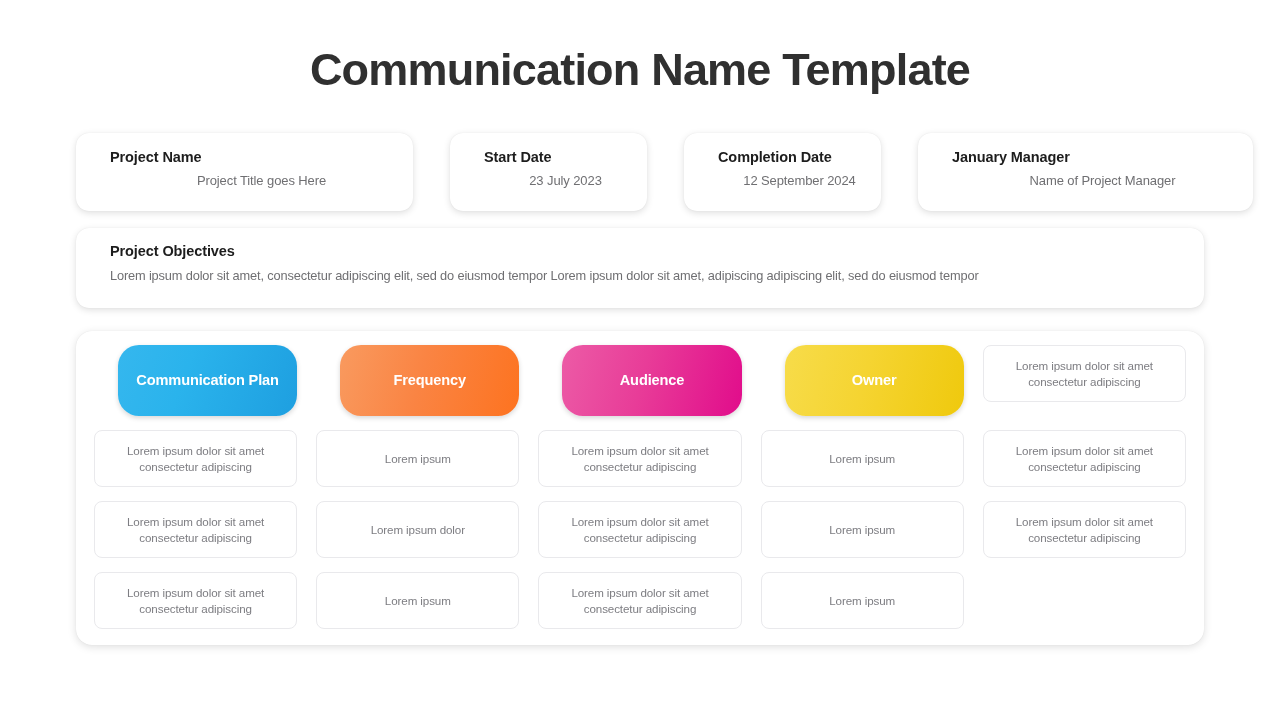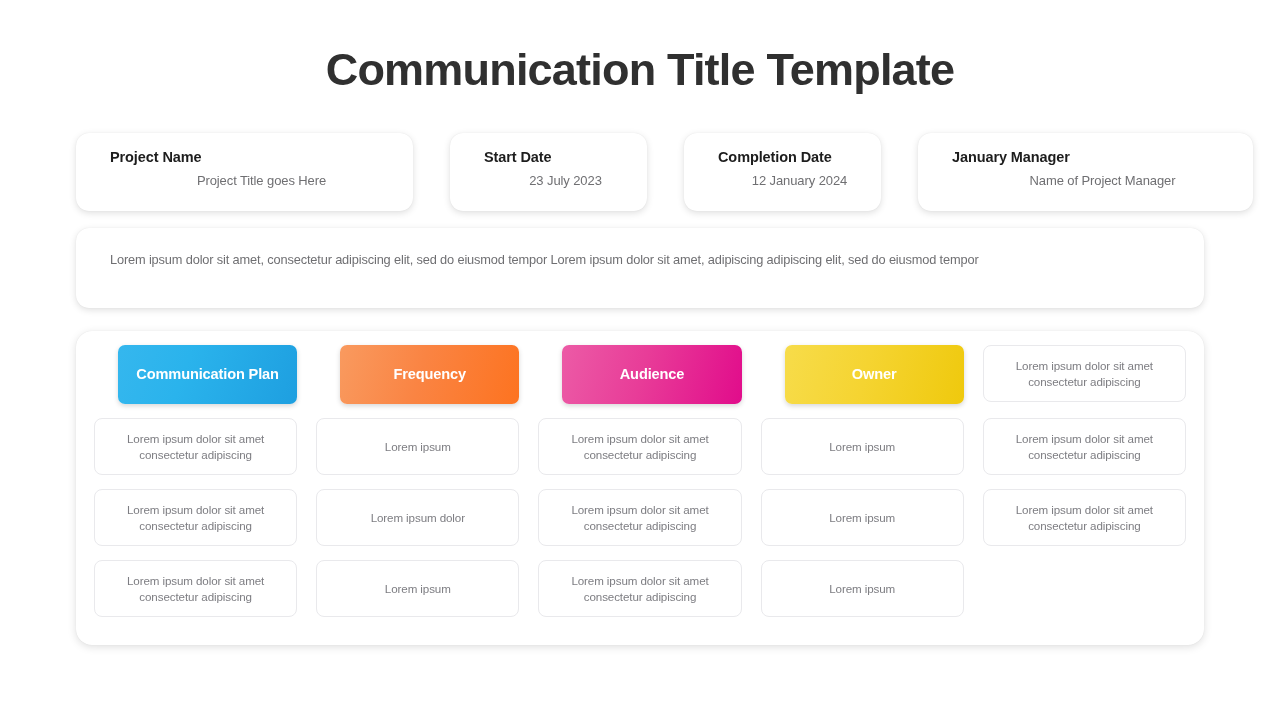--- a/index.html
+++ b/index.html
@@ -122,22 +122,22 @@
 
   .table-grid {
     display: grid;
     grid-template-columns: repeat(5, 1fr);
     column-gap: 19px;
     row-gap: 14px;
   }
 
   
   .col-header {
-    height: 59px;
-    border-radius: 7px;
+    height: 71px;
+    border-radius: 21px;
     display: flex;
     align-items: center;
     justify-content: center;
     text-align: center;
     color: #ffffff;
     font-size: 14.6px;
     font-weight: bold;
     line-height: 1.3;
     letter-spacing: -0.15px;
     box-shadow: 0 2px 5px rgba(0,0,0,0.16);
@@ -165,47 +165,48 @@
     line-height: 1.38;
     letter-spacing: -0.1px;
     padding: 4px 12px;
   }
 </style>
 </head>
 <body>
 
 <div class="slide">
 
-  <div class="page-title">Communication Title Template</div>
+  <div class="page-title">Communication Name Template</div>
 
   <div class="info-row">
 
     <div class="info-card w-project-name">
       <div class="info-label">Project Name</div>
       <div class="info-value">Project Title goes Here</div>
     </div>
 
     <div class="info-card w-start-date">
       <div class="info-label">Start Date</div>
       <div class="info-value">23 July 2023</div>
     </div>
 
     <div class="info-card w-completion">
       <div class="info-label">Completion Date</div>
-      <div class="info-value">12 January 2024</div>
+      <div class="info-value">12 September 2024</div>
     </div>
 
     <div class="info-card w-manager">
       <div class="info-label">January Manager</div>
       <div class="info-value">Name of Project Manager</div>
     </div>
 
   </div>
 
   <div class="objectives-card">
+    <div class="objectives-label">Project Objectives</div>
     <div class="objectives-text">Lorem ipsum dolor sit amet, consectetur adipiscing elit, sed do eiusmod tempor Lorem ipsum dolor sit amet, adipiscing adipiscing elit, sed do eiusmod tempor</div>
   </div>
 
   <div class="table-card">
     <div class="table-grid">
 
       <div class="col-header hdr-blue">Communication Plan</div>
       <div class="col-header hdr-orange">Frequency</div>
       <div class="col-header hdr-pink">Audience</div>
       <div class="col-header hdr-yellow">Owner</div>

